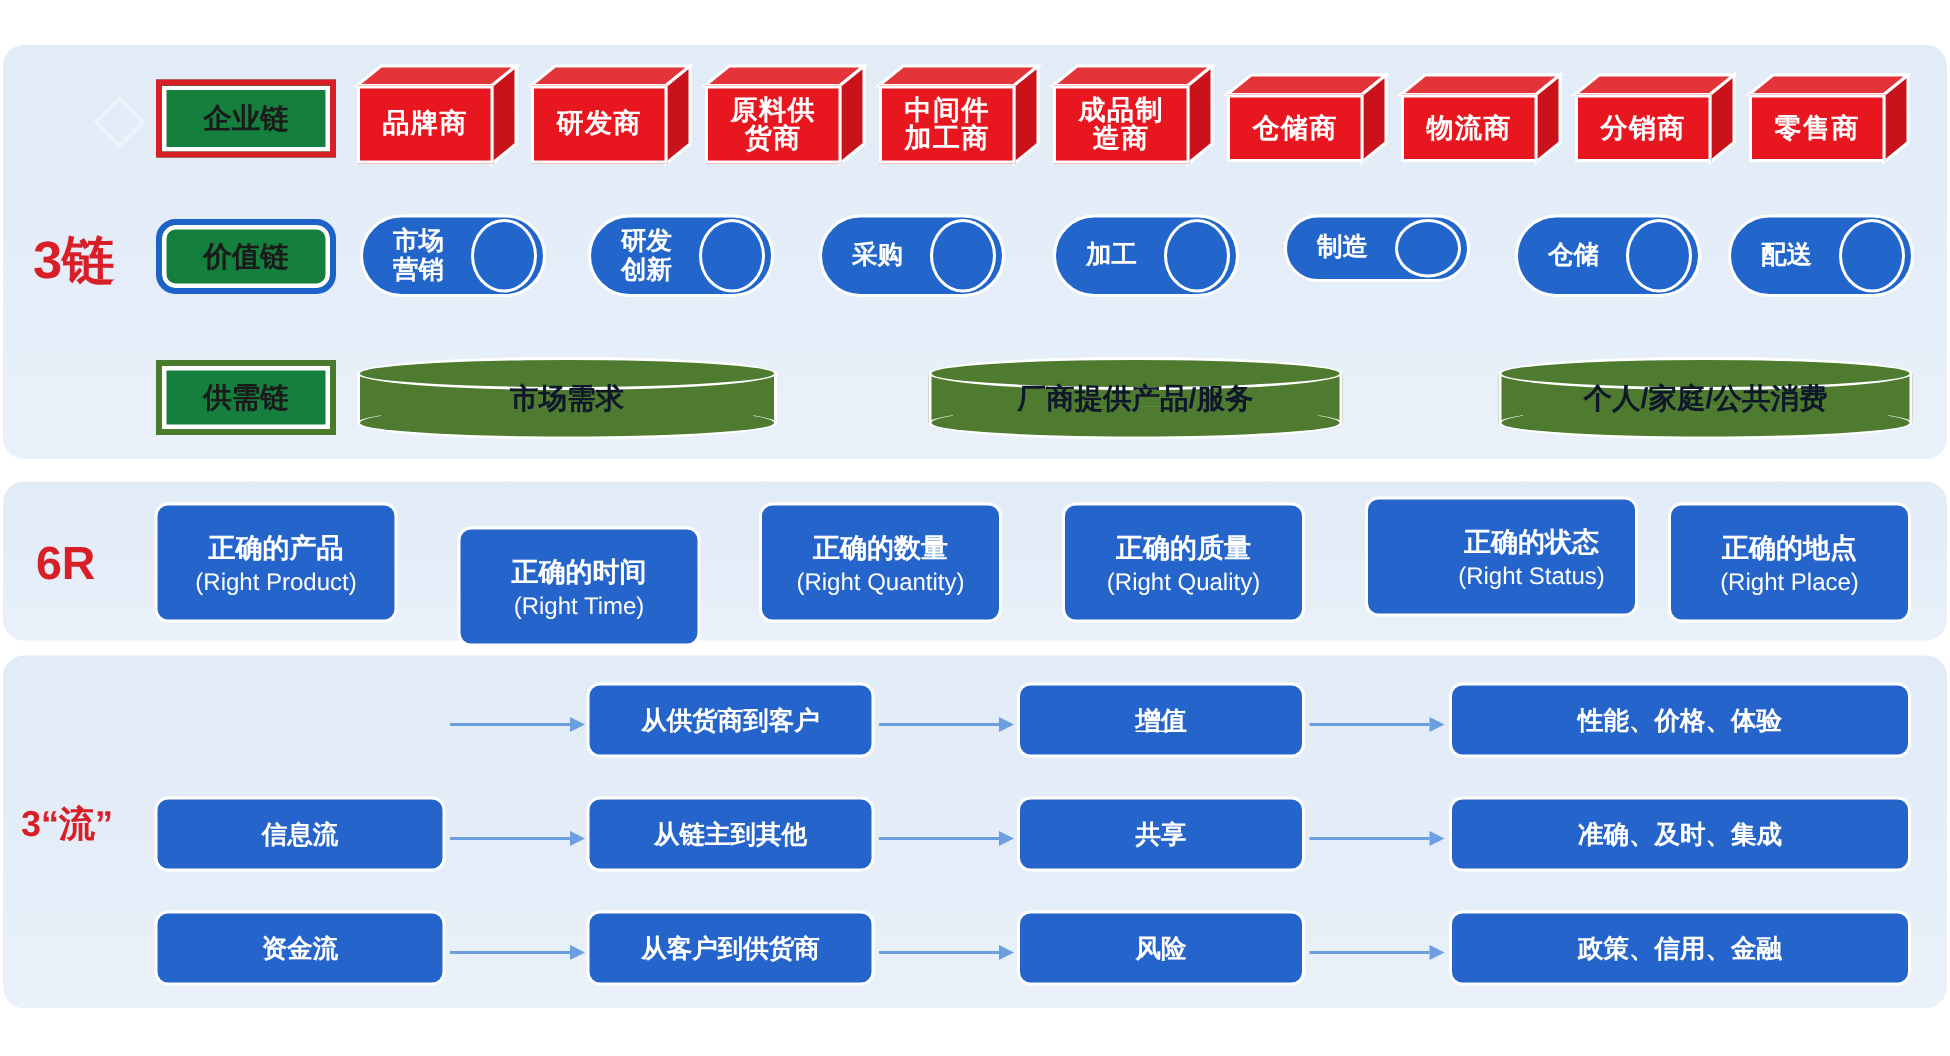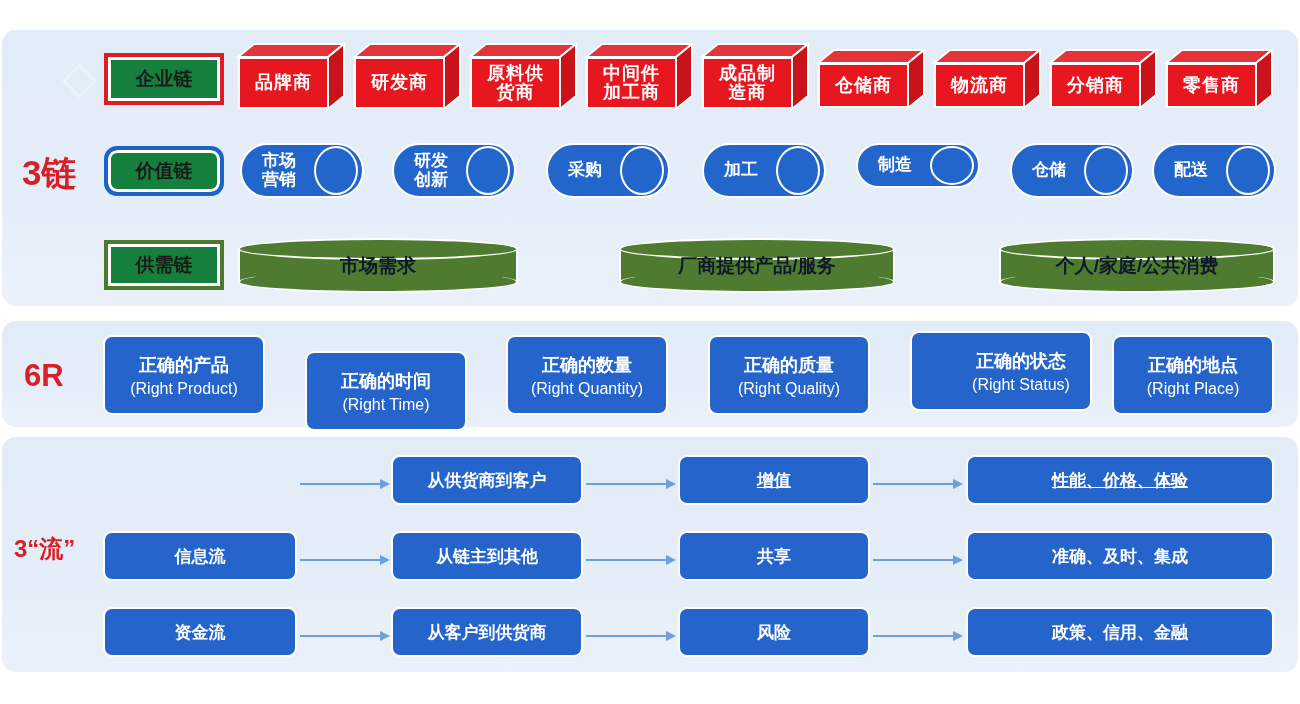--- a/index.html
+++ b/index.html
@@ -294,21 +294,21 @@
         <polygon points="80,0 90,5 80,10" fill="#6c9fe0"></polygon>
       </svg>
   </div>
   <div class="flowbox" id="f0c3" style="left:678px; top:455px; width:192px; height:50px;text-decoration:underline;">增值</div>
   <div class="arrow" style="left:873px; top:475px; width:90px;">
     <svg viewBox="0 0 90 10" preserveAspectRatio="none">
         <line x1="0" y1="5" x2="80" y2="5" stroke="#6c9fe0" stroke-width="2"></line>
         <polygon points="80,0 90,5 80,10" fill="#6c9fe0"></polygon>
       </svg>
   </div>
-  <div class="flowbox" id="f0c4" style="left:966px; top:455px; width:308px; height:50px;text-decoration:underline;">性能、价格、体验</div>
+  <div class="flowbox" id="f0c4" style="left:966px; top:455px; width:308px; height:50px;">性能、价格、体验</div>
 
   <div class="flowbox" id="f1c1" style="left:103px; top:531px; width:194px; height:50px;">信息流</div>
   <div class="arrow" style="left:300px; top:551px; width:90px;">
     <svg viewBox="0 0 90 10" preserveAspectRatio="none">
         <line x1="0" y1="5" x2="80" y2="5" stroke="#6c9fe0" stroke-width="2"></line>
         <polygon points="80,0 90,5 80,10" fill="#6c9fe0"></polygon>
       </svg>
   </div>
   <div class="flowbox" id="f1c2" style="left:391px; top:531px; width:192px; height:50px;">从链主到其他</div>
   <div class="arrow" style="left:586px; top:551px; width:90px;">

